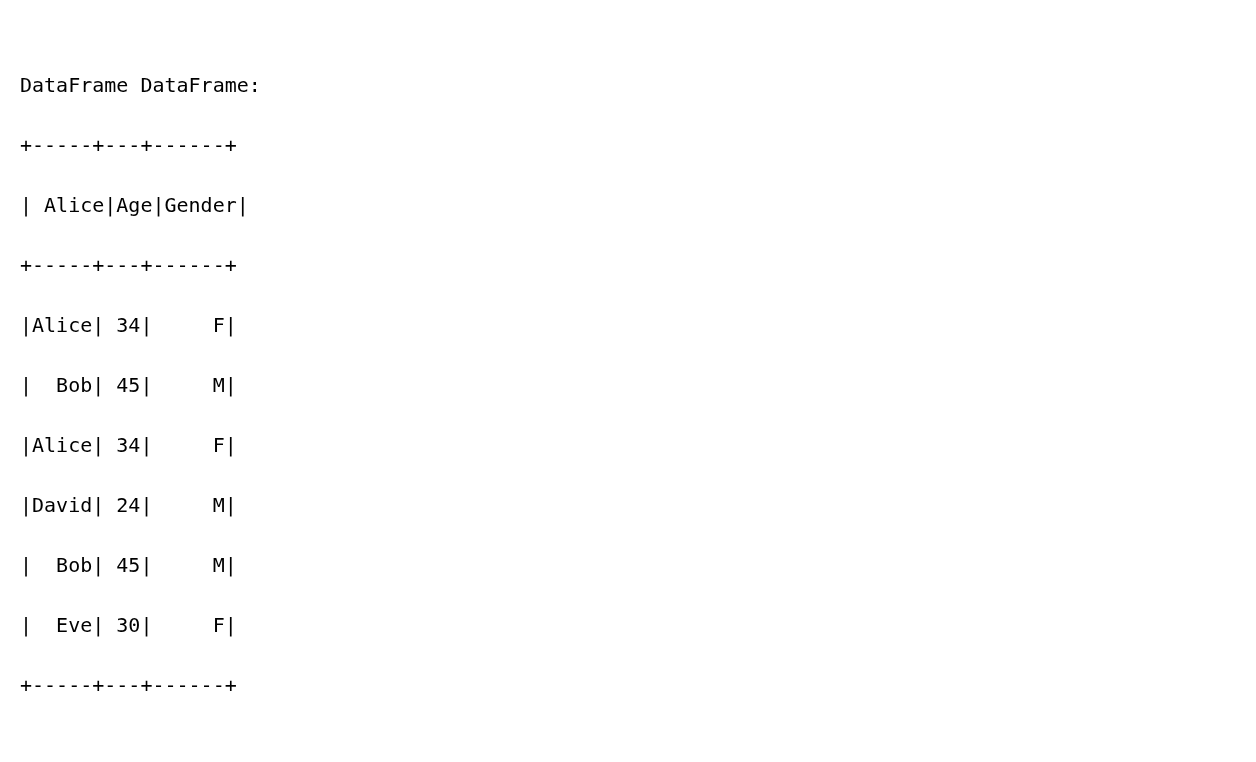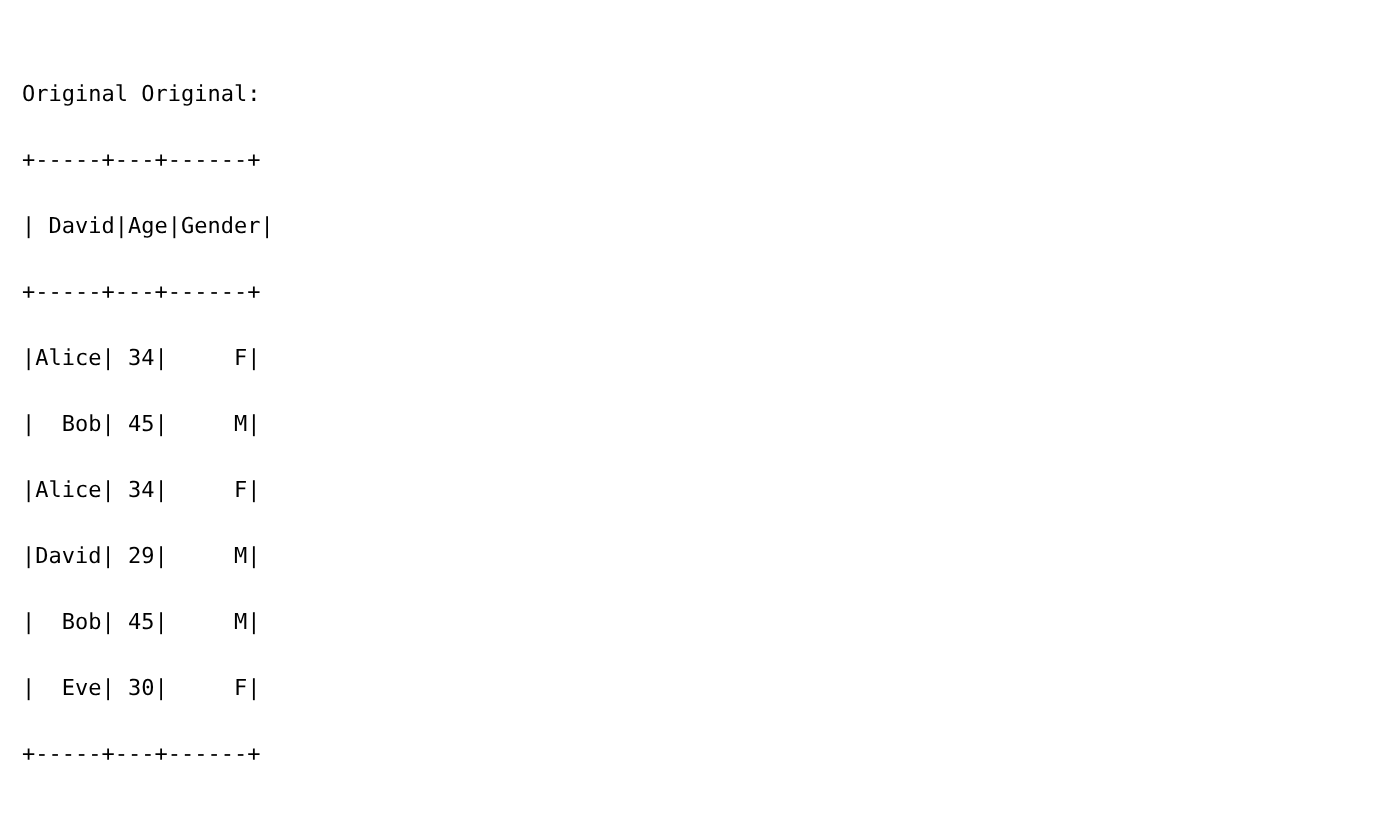--- a/index.html
+++ b/index.html
@@ -12,28 +12,28 @@
       background: #ffffff;
       color: #000000;
     }
     .line {
       display: block;
     }
   </style>
 </head>
 <body>
 
-<span class="line">Original Original:</span>
+<span class="line">DataFrame DataFrame:</span>
 <span class="line">+-----+---+------+</span>
-<span class="line">| David|Age|Gender|</span>
+<span class="line">| Alice|Age|Gender|</span>
 <span class="line">+-----+---+------+</span>
 <span class="line">|Alice| 34|     F|</span>
 <span class="line">|  Bob| 45|     M|</span>
 <span class="line">|Alice| 34|     F|</span>
-<span class="line">|David| 29|     M|</span>
+<span class="line">|David| 24|     M|</span>
 <span class="line">|  Bob| 45|     M|</span>
 <span class="line">|  Eve| 30|     F|</span>
 <span class="line">+-----+---+------+</span>
 <span class="line"></span>
 <span class="line">DataFrame after dropping duplicates based on 'Name' and 'Age':</span>
 
 
 
 
 

